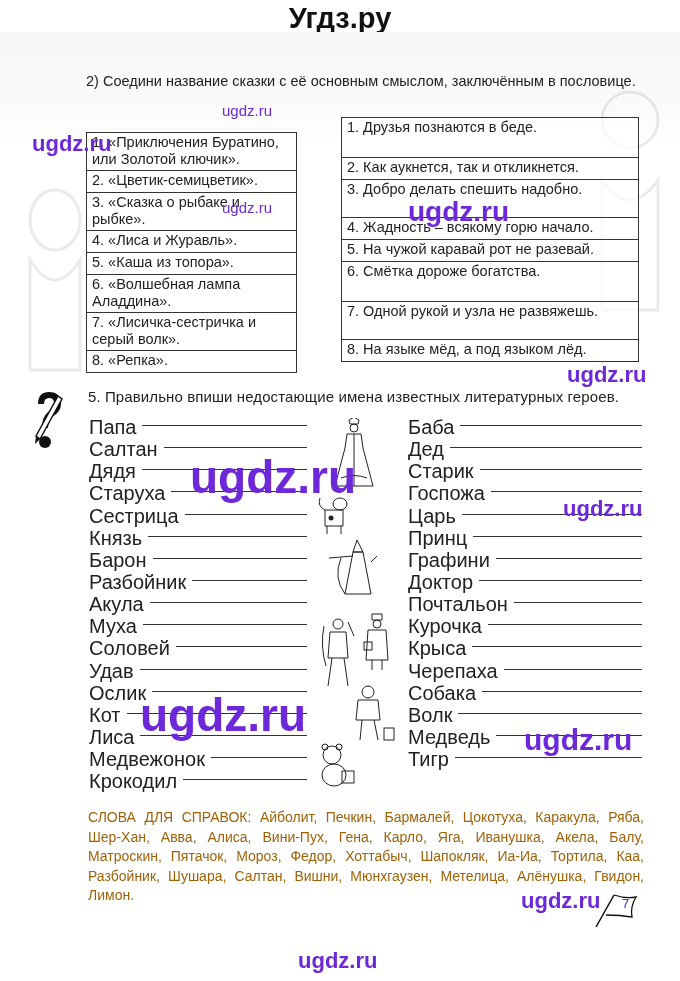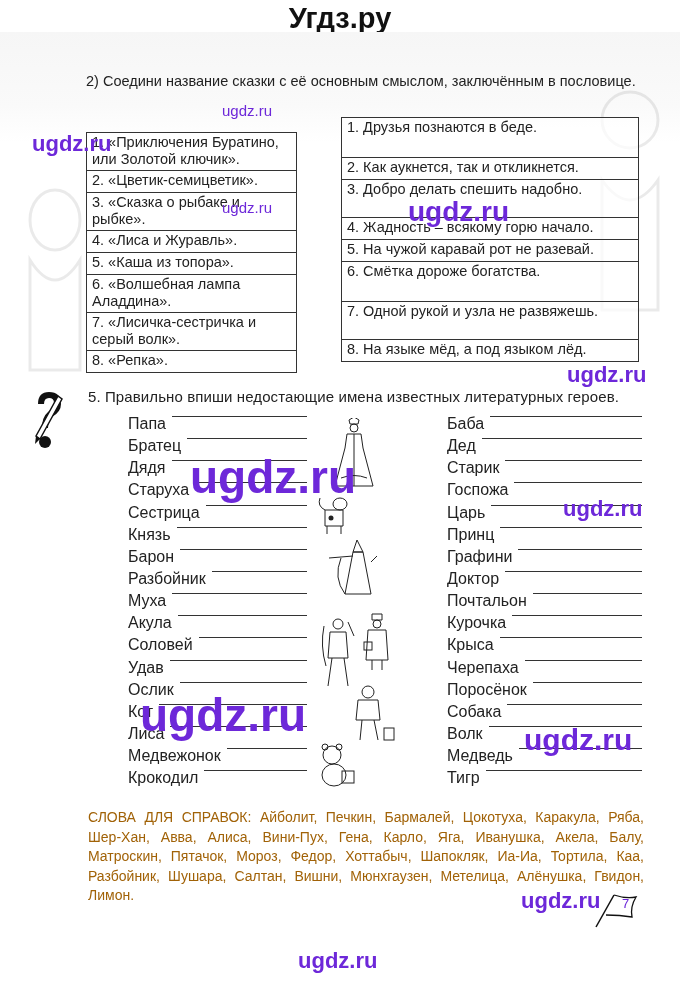--- a/index.html
+++ b/index.html
@@ -30,21 +30,21 @@
   #right-table { left: 341px; top: 117px; width: 298px; }
 
   .task5-icon { position: absolute; left: 32px; top: 390px; width: 32px; height: 68px; }
   .task5-title {
     position: absolute; left: 88px; top: 388px; font-size: 15px; color: #222; letter-spacing: 0.1px;
   }
   .names-left, .names-right { position: absolute; }
   .names-left { left: 89px; top: 416px; width: 218px; }
   .names-right { left: 408px; top: 416px; width: 234px; }
   .name-row {
-    display: flex; align-items: flex-start; height: 22.15px; font-size: 16px; color: #222; margin-left: 39px;
+    display: flex; align-items: center; height: 22.15px; font-size: 20px; color: #222;
   }
   .name-row .label { white-space: nowrap; padding-right: 6px; line-height: 16px; }
   .name-row .line { flex: 1; border-bottom: 1.2px solid #333; margin-bottom: 3px; height: 0; }
 
   .illus { position: absolute; }
   .ref-words {
     position: absolute; left: 88px; top: 808px; width: 556px;
     font-size: 14px; line-height: 19.5px; color: #a16207; text-align: justify;
   }
   .watermark {
@@ -139,21 +139,21 @@
   <path d="M4 46 L3 54 L8 49" fill="#111"></path>
 </svg>
 <div class="task5-title">5. Правильно впиши недостающие имена известных литературных героев.</div>
 
 <div class="names-left">
   <div class="name-row">
       <span class="label">Папа</span>
       <span class="line"></span>
     </div>
   <div class="name-row">
-      <span class="label">Братец</span>
+      <span class="label">Салтан</span>
       <span class="line"></span>
     </div>
   <div class="name-row">
       <span class="label">Дядя</span>
       <span class="line"></span>
     </div>
   <div class="name-row">
       <span class="label">Старуха</span>
       <span class="line"></span>
     </div>
@@ -167,28 +167,28 @@
     </div>
   <div class="name-row">
       <span class="label">Барон</span>
       <span class="line"></span>
     </div>
   <div class="name-row">
       <span class="label">Разбойник</span>
       <span class="line"></span>
     </div>
   <div class="name-row">
+      <span class="label">Акула</span>
+      <span class="line"></span>
+    </div>
+  <div class="name-row">
       <span class="label">Муха</span>
       <span class="line"></span>
     </div>
   <div class="name-row">
-      <span class="label">Акула</span>
-      <span class="line"></span>
-    </div>
-  <div class="name-row">
       <span class="label">Соловей</span>
       <span class="line"></span>
     </div>
   <div class="name-row">
       <span class="label">Удав</span>
       <span class="line"></span>
     </div>
   <div class="name-row">
       <span class="label">Ослик</span>
       <span class="line"></span>
@@ -251,24 +251,20 @@
   <div class="name-row">
       <span class="label">Курочка</span>
       <span class="line"></span>
     </div>
   <div class="name-row">
       <span class="label">Крыса</span>
       <span class="line"></span>
     </div>
   <div class="name-row">
       <span class="label">Черепаха</span>
-      <span class="line"></span>
-    </div>
-  <div class="name-row">
-      <span class="label">Поросёнок</span>
       <span class="line"></span>
     </div>
   <div class="name-row">
       <span class="label">Собака</span>
       <span class="line"></span>
     </div>
   <div class="name-row">
       <span class="label">Волк</span>
       <span class="line"></span>
     </div>

